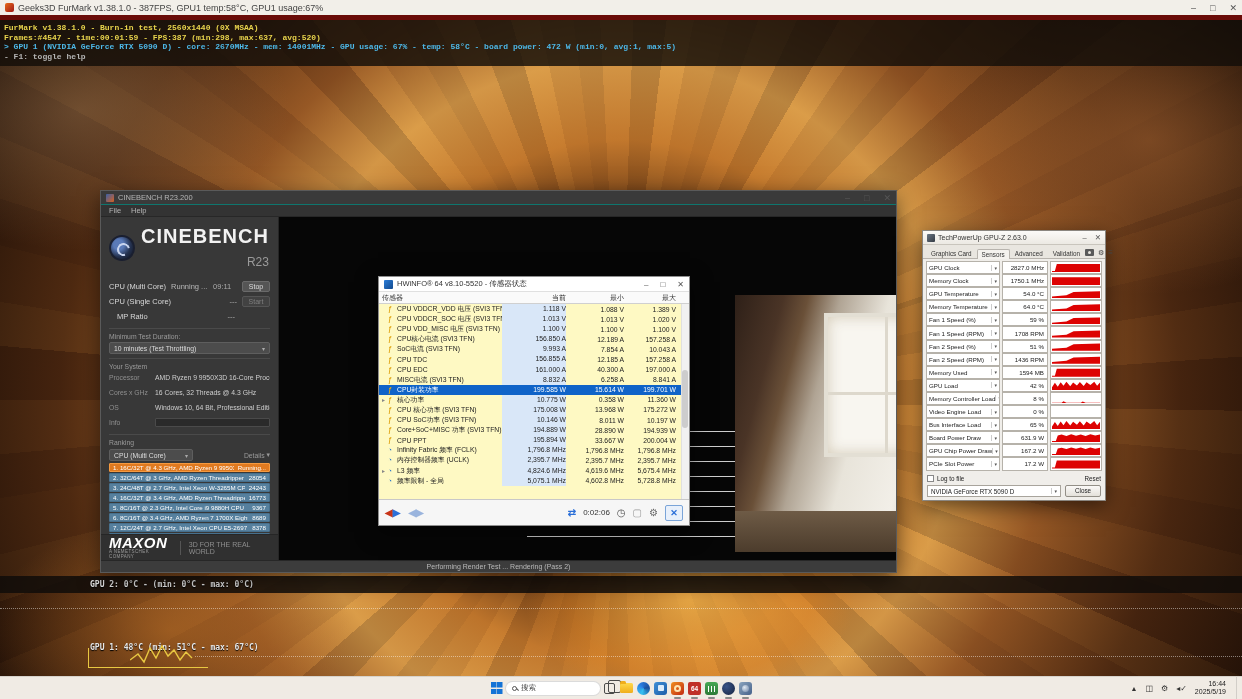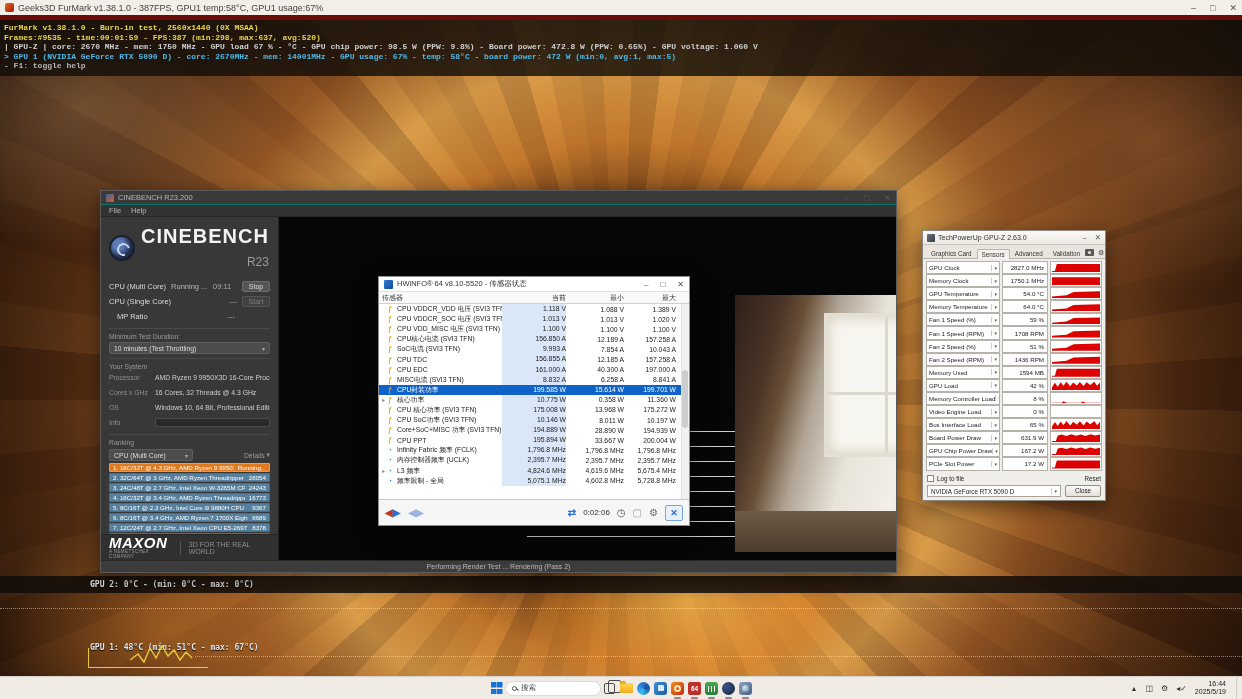--- a/index.html
+++ b/index.html
@@ -83,21 +83,21 @@
 .mx-tag{font-size:7px;color:#8d8d8d;margin-left:10px;border-left:1px solid #555;padding-left:8px}
 
 .photo{position:absolute;left:456px;top:78px;width:341px;height:257px;background:linear-gradient(105deg,#2e2018 0%,#4a3426 12%,#6a5038 18%,#b0a494 26%,#e8e4da 38%,#f2efe8 52%,#c8c2b6 62%,#a8a298 78%,#8a847a 100%)}
 .photo .winframe{position:absolute;left:26%;top:7%;width:36%;height:56%;background:#f8f6f0;border:4px solid #e3dfd4;box-shadow:inset 0 0 14px rgba(210,200,180,.9)}
 .photo .winframe::before{content:"";position:absolute;left:50%;top:0;bottom:0;width:3px;background:#ddd8cc}
 .photo .winframe::after{content:"";position:absolute;top:55%;left:0;right:0;height:3px;background:#ddd8cc}
 .photo .floor{position:absolute;left:0;right:0;bottom:0;height:16%;background:linear-gradient(#6e5b46,#4c3c2c)}
 .rbucket{position:absolute;left:248px;top:200px;width:210px;height:134px;background:repeating-linear-gradient(to bottom,transparent 0 14px,rgba(240,240,240,.85) 14px 15px)}
 
 
-#hwinfo{left:378px;top:276px;width:312px;height:250px;background:#ffffff;border:1px solid #8f8f8f;z-index:20;display:flex;flex-direction:column}
+#hwinfo{left:378px;top:276px;width:312px;height:250px;background:#fef9c3;border:1px solid #8f8f8f;z-index:20;display:flex;flex-direction:column}
 .hw-titlebar{height:15px;display:flex;align-items:center;padding:0 5px;background:#fff;border-bottom:1px solid #e0e0e0}
 .hw-appico{width:9px;height:9px;border-radius:1px;background:linear-gradient(135deg,#2b7dd8,#134a8e);margin-right:4px}
 .hw-title{font-size:7.5px;color:#333}
 .hw-ctl{margin-left:auto;display:flex;gap:12px;font-size:8px;color:#555}
 .hw-head{height:12px;display:flex;align-items:center;font-size:7px;color:#333;border-bottom:1px solid #d0d0d0;padding:0 3px;background:#fafafa}
 .hw-head .h-lbl{flex:1}
 .hw-head .h-c{width:64px;text-align:right}
 .hw-head .h-mn{width:58px;text-align:right}
 .hw-head .h-mx{width:62px;text-align:right;padding-right:10px}
 .hw-list{flex:1;overflow:hidden;position:relative}
@@ -204,23 +204,22 @@
       <span>–</span>
       <span>□</span>
       <span>✕</span>
     </span>
   </div>
 
   <div class="fm-osd">
 
       <div class="osd-line yellow">FurMark v1.38.1.0 - Burn-in test, 2560x1440 (0X MSAA)</div>
 
-      <div class="osd-line yellow">Frames:#9535 - time:00:01:59 - FPS:387 (min:298, max:637, avg:520)</div>
-
-      <div class="osd-line white">| GPU-Z | core: 2670 MHz - mem: 1750 MHz - GPU load 67 % - °C - GPU chip power: 98.5 W (PPW: 9.8%) - Board power: 472.8 W (PPW: 0.65%) - GPU voltage: 1.060 V</div>
+      <div class="osd-line yellow">Frames:#4547 - time:00:01:59 - FPS:387 (min:298, max:637, avg:520)</div>
+
 
 
       <div class="osd-line blue">&gt; GPU 1 (NVIDIA GeForce RTX 5090 D) - core: 2670MHz - mem: 14001MHz - GPU usage: 67% - temp: 58°C - board power: 472 W (min:0, avg:1, max:5)</div>
 
 
       <div class="osd-line gray">- F1: toggle help</div>
     </div>
 
   <div class="fm-band">
     <span>GPU 2: 0°C - (min: 0°C - max: 0°C)</span>

